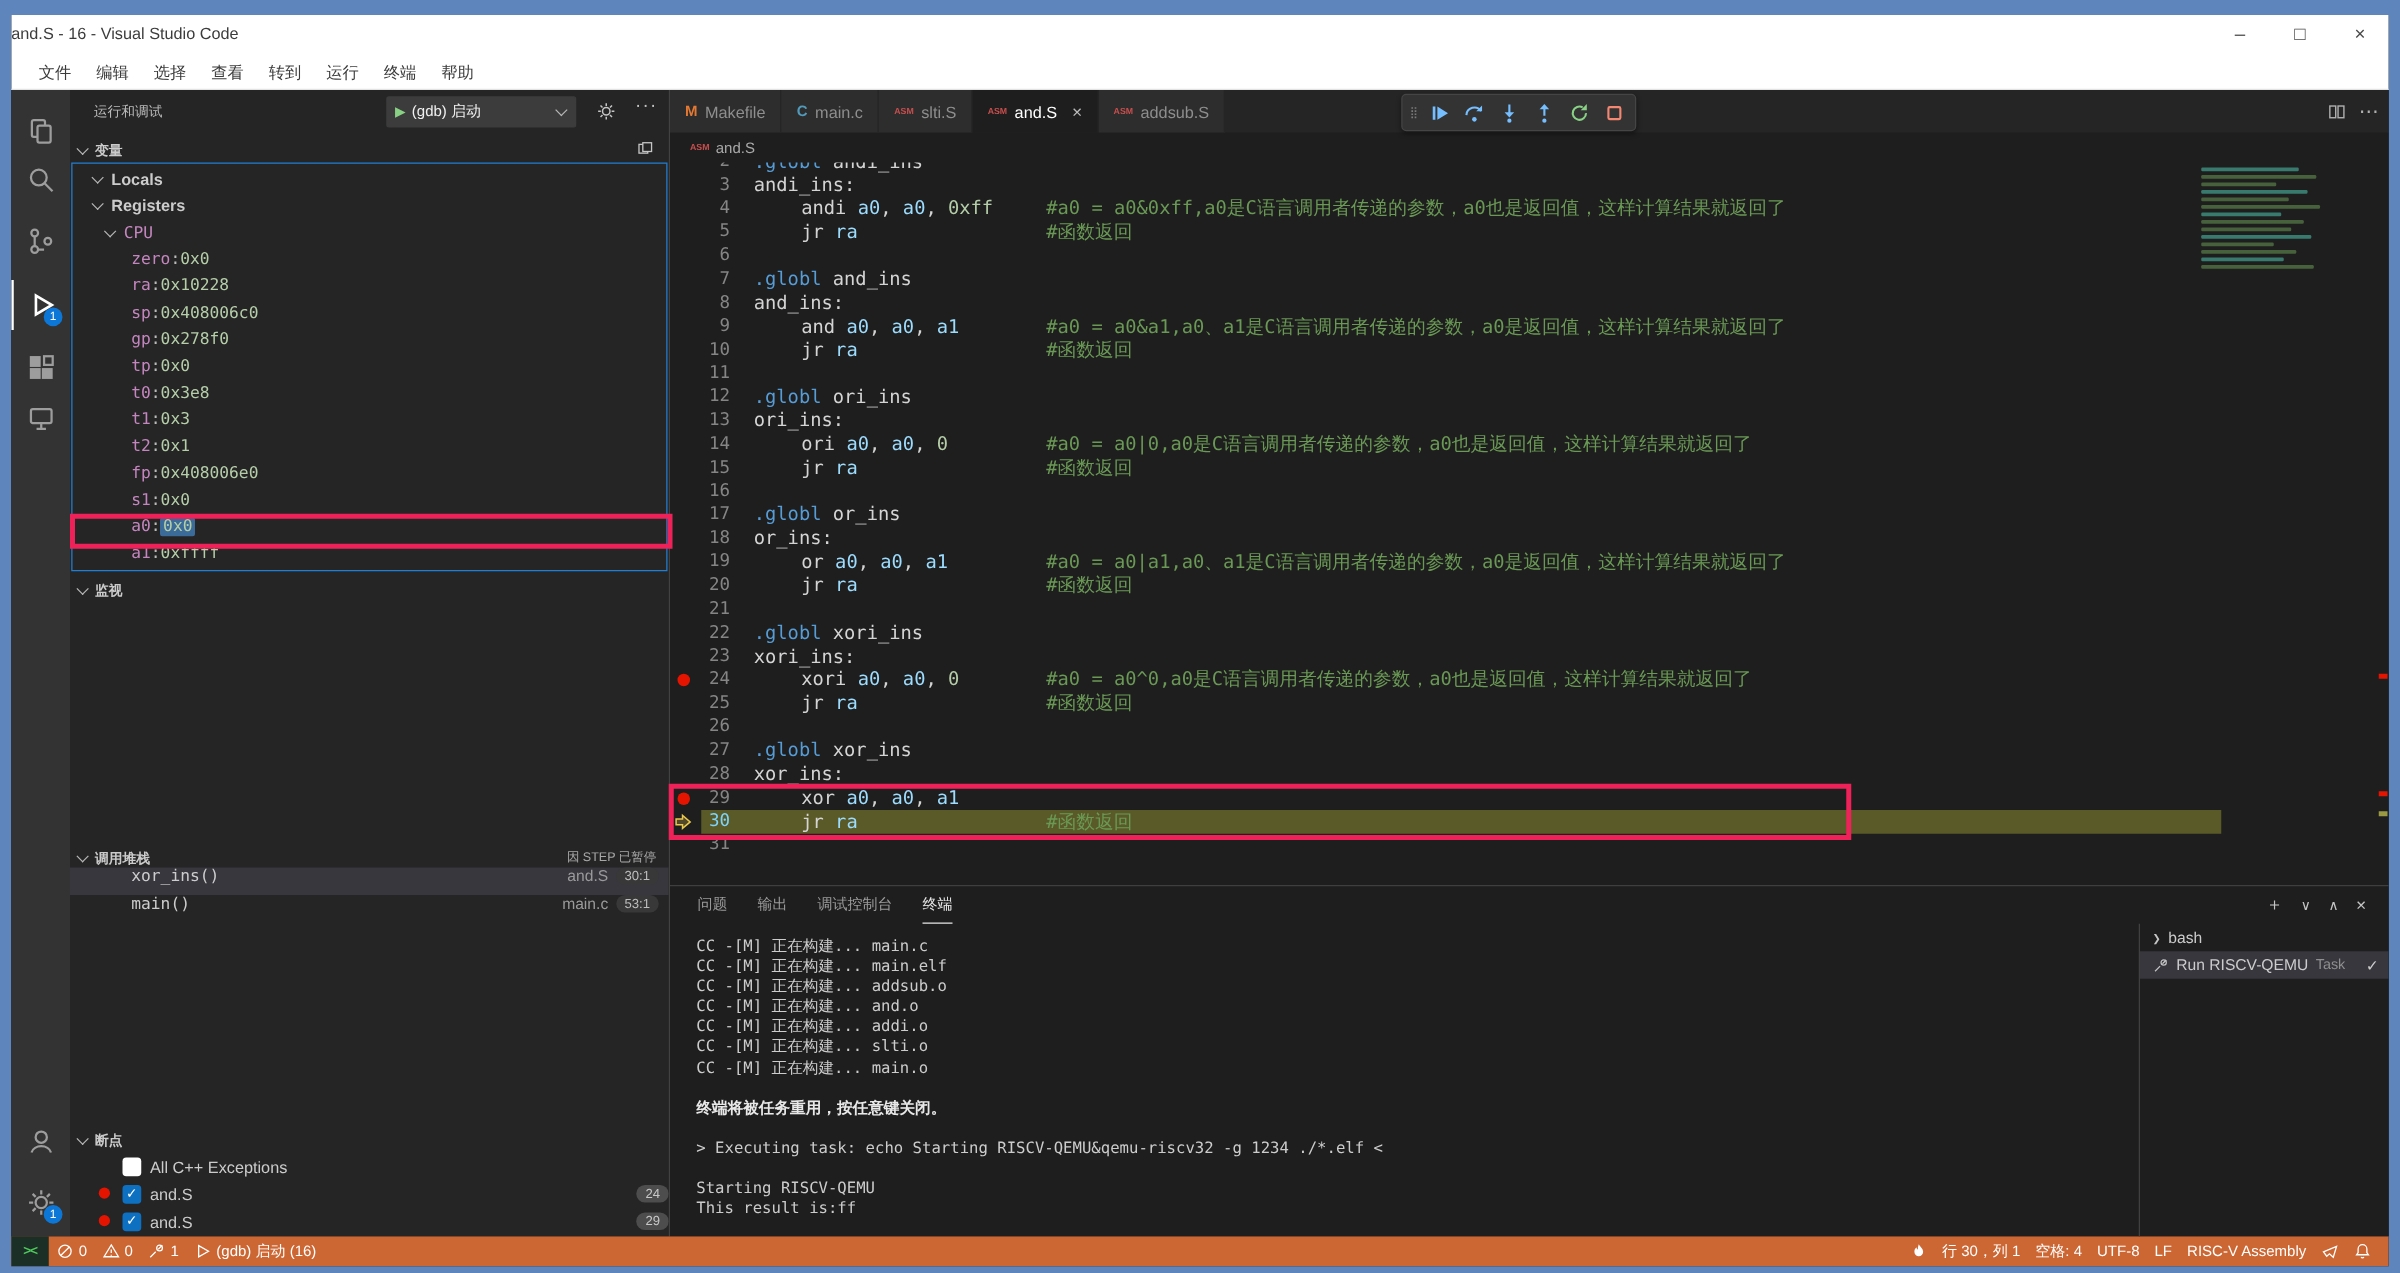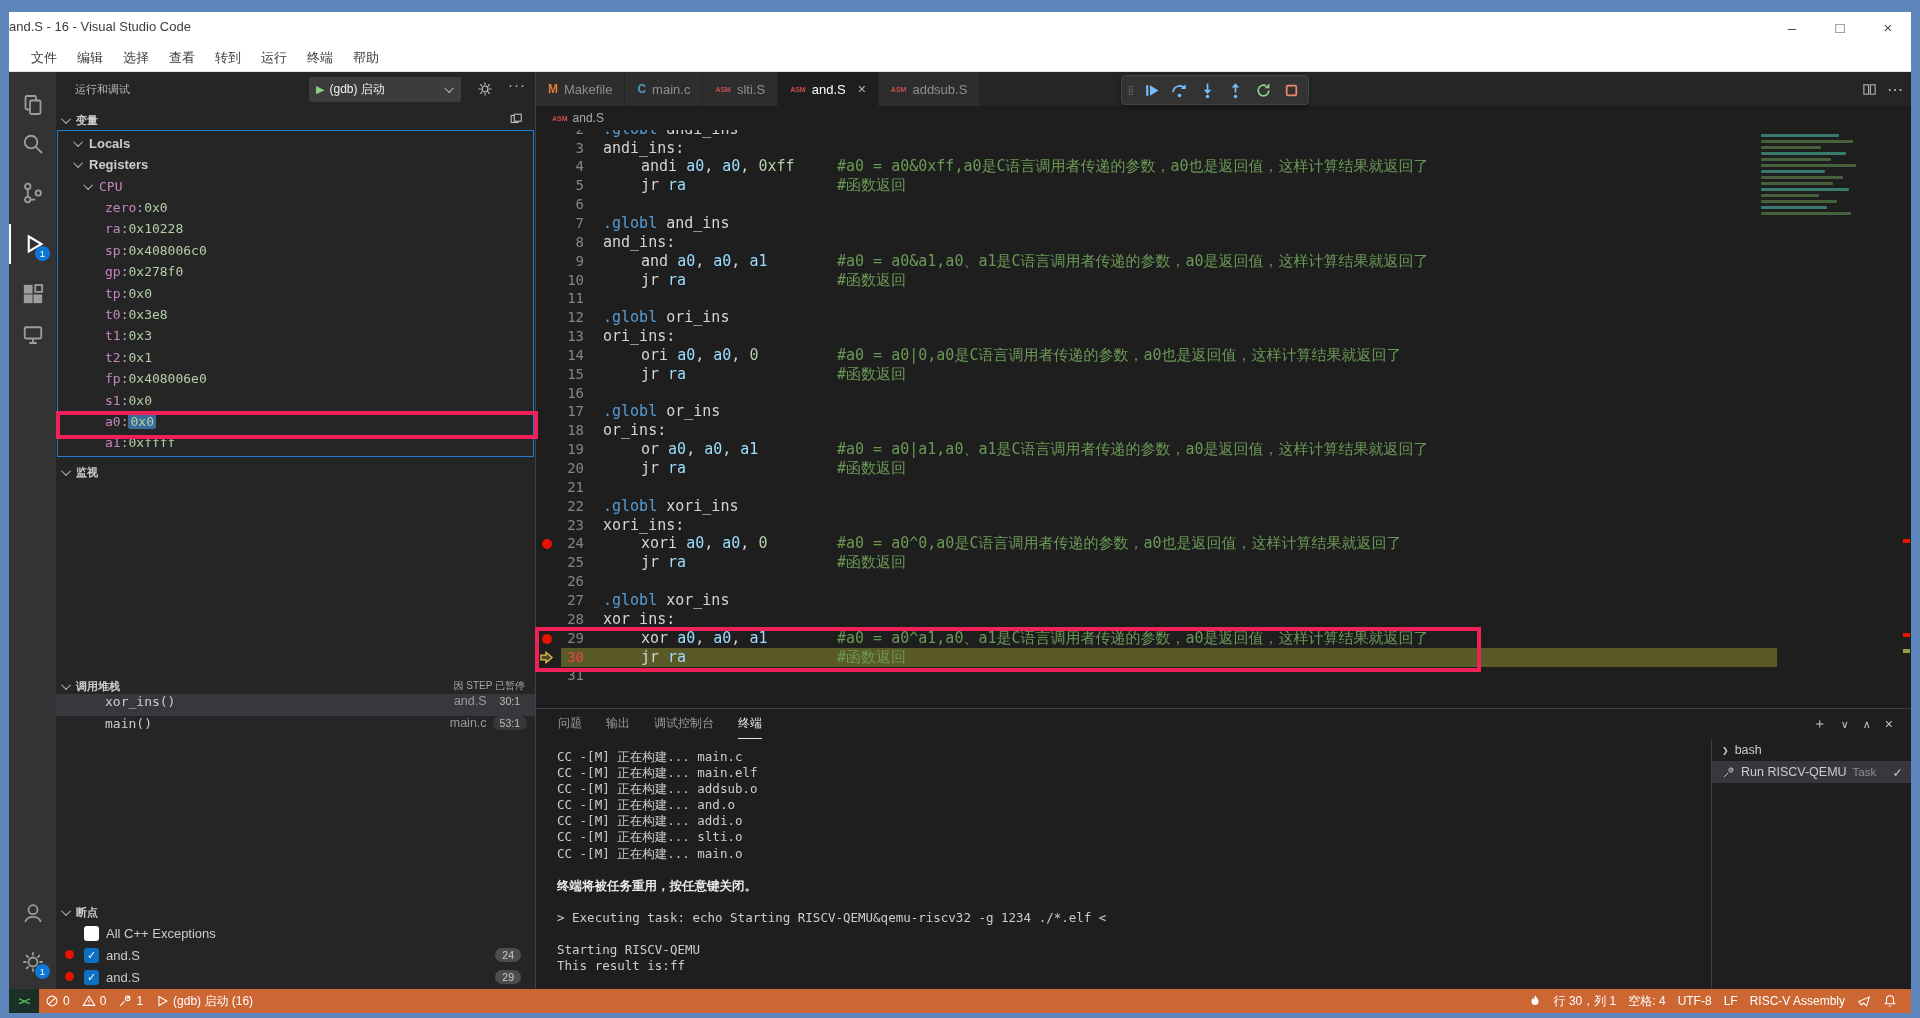--- a/index.html
+++ b/index.html
@@ -59,21 +59,21 @@
   .stack-row { position:absolute; left:0; width:100%; height:22px; display:flex;
     align-items:flex-start; font-size:13px; }
   .stack-row.selected { background:#37373d; }
   .stack-fn { font-family:"DejaVu Sans Mono",monospace; color:#cccccc; margin-left:49px; }
   .stack-right { margin-left:auto; margin-right:8px; display:flex; align-items:center; gap:6px; }
   .stack-file { color:#9a9a9a; font-size:12.5px; }
   .pill { background:#383838; color:#bdbdbd; border-radius:9px; font-size:10.5px;
     padding:1px 7px; }
   .paused-badge { margin-left:auto; margin-right:10px; font-weight:normal;
     font-size:10px; color:#a8a8a8; }
-  .bp-row { position:absolute; left:0; width:100%; height:22px; display:flex;
+  .bp-row { position:absolute; left:14px; width:100%; height:22px; display:flex;
     align-items:center; font-size:13px; color:#cccccc; }
   .bp-dot-s { width:9px; height:9px; border-radius:50%; background:#e51400;
     position:absolute; left:9px; top:6px; }
   .cbx { width:15px; height:15px; border-radius:3px; margin-left:28px; margin-right:7px;
     flex:none; position:relative; }
   .cbx.on { background:#0e70c0; color:#fff; font-size:11px; text-align:center; line-height:15px; }
   .cbx.off { background:#ffffff; }
   .bp-line-pill { margin-left:auto; margin-right:14px; background:#4d4d4d; color:#c8c8c8;
     border-radius:9px; font-size:10.5px; padding:1px 7px; }
 
@@ -100,21 +100,21 @@
   .breadcrumb { height:24px; background:#1e1e1e; display:flex; align-items:center;
     padding-left:16px; gap:5px; font-size:12px; color:#a9a9a9; flex:none; }
 
   .code { position:relative; height:578px; background:#1e1e1e; overflow:hidden; flex:none; }
   .cl { position:absolute; left:0; width:100%; height:19px;
     font-family:"DejaVu Sans Mono",monospace; font-size:15px; line-height:19px; }
   .curbar { position:absolute; left:25px; width:1216px; top:0; height:19px;
     background:#5a5a28; }
   .lnum { position:absolute; left:20px; width:28px; text-align:right; color:#858585;
     font-size:14px; }
-  .cur .lnum { color:#ef4444; }
+  .cur .lnum { color:#7dd3fc; }
   .bp-dot { position:absolute; left:6px; top:5px; width:10px; height:10px;
     border-radius:50%; background:#e51400; }
   .arrow { position:absolute; left:3px; top:2px; }
   .ctext { position:absolute; left:67px; white-space:pre; }
   .ctext.ind { left:105px; }
   .ccomment { position:absolute; left:301px; color:#6a9955; white-space:pre; }
   .kw { color:#569cd6; } .pl { color:#d4d4d4; } .rg { color:#9cdcfe; } .nm { color:#b5cea8; }
   .minimap { position:absolute; left:1223px; top:4px; width:137px; height:200px; }
   .mm-bar { position:absolute; height:3px; border-radius:1px; }
   .ruler { position:absolute; right:0; top:0; width:10px; height:100%; }
@@ -573,21 +573,20 @@
               <span class="ctext"><span class="kw">.globl</span><span class="pl"> xor_ins</span></span>
             </div>
             <div class="cl" style="top: 480px;">
               <span class="lnum">28</span>
               <span class="ctext"><span class="pl">xor_ins:</span></span>
             </div>
             <div class="cl" style="top: 499px;">
               <span class="bp-dot"></span>
               <span class="lnum">29</span>
               <span class="ctext ind"><span class="pl">xor </span><span class="rg">a0</span><span class="pl">, </span><span class="rg">a0</span><span class="pl">, </span><span class="rg">a1</span></span>
-              <span class="ccomment">#a0 = a0^a1,a0、a1是C语言调用者传递的参数，a0是返回值，这样计算结果就返回了</span>
             </div>
             <div class="cl cur" style="top: 518px;">
               <div class="curbar"></div>
               <span class="arrow"><svg width="15" height="15" viewBox="0 0 16 16">
                   <path d="M2 5.5h5.5V2.5L14 8l-6.5 5.5V10.5H2z" fill="rgba(233,199,75,.25)" stroke="#e9c74c" stroke-width="1.3"></path>
                 </svg></span>
               <span class="lnum">30</span>
               <span class="ctext ind"><span class="pl">jr </span><span class="rg">ra</span></span>
               <span class="ccomment">#函数返回</span>
             </div>

